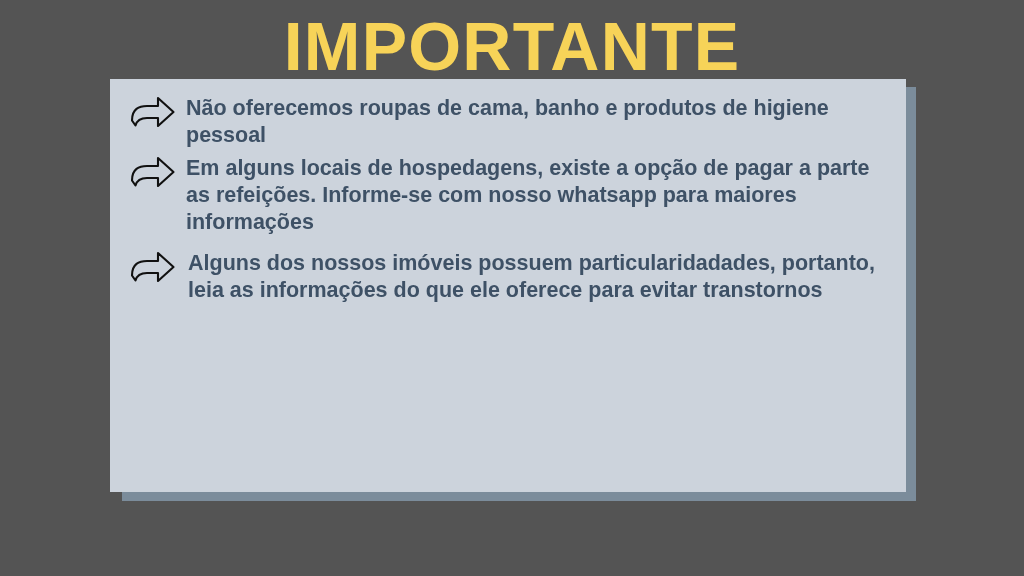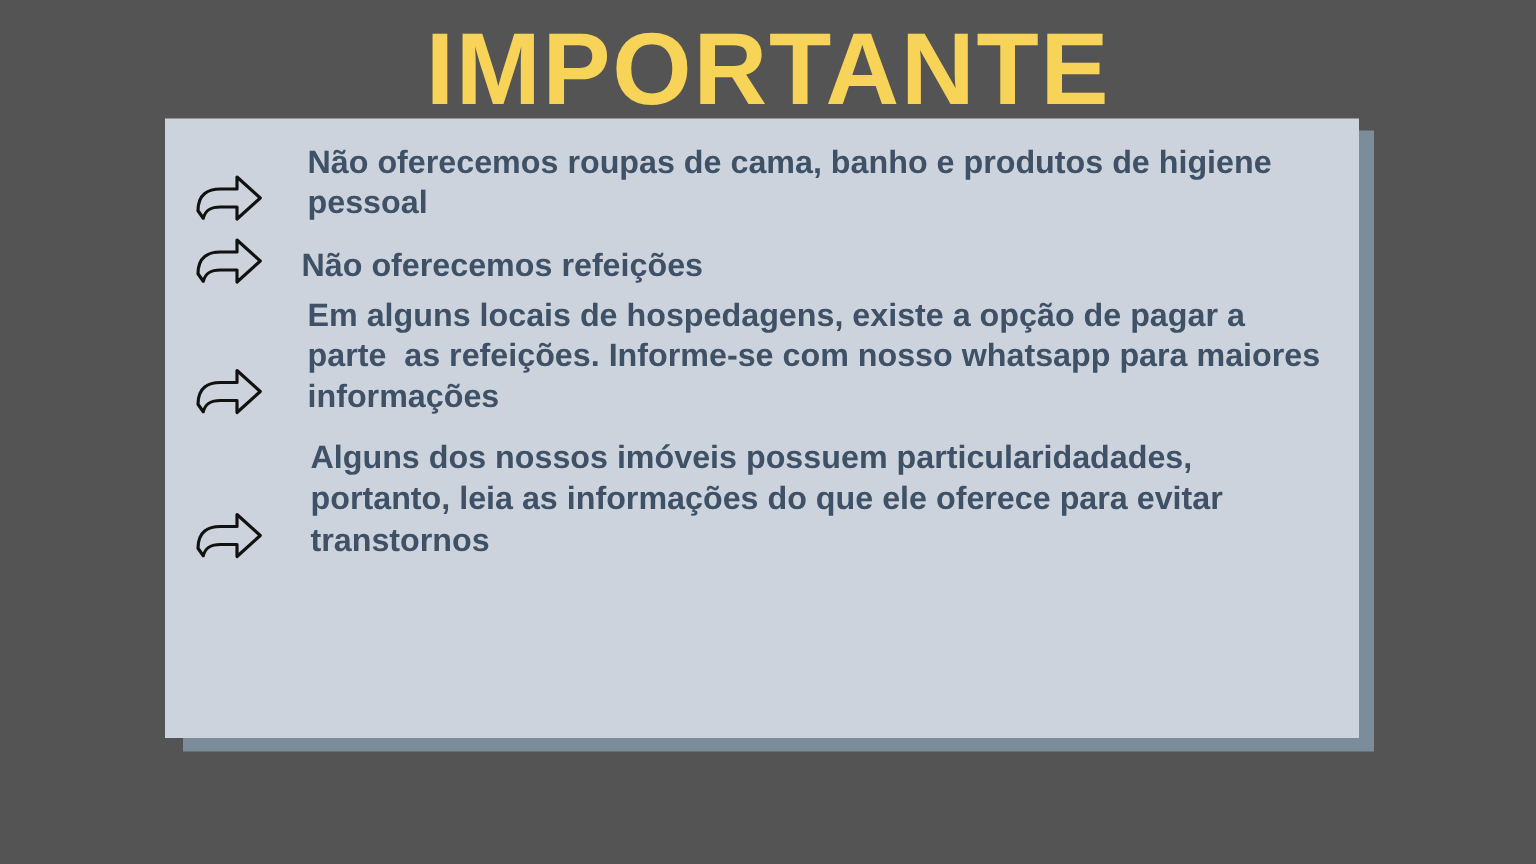--- a/index.html
+++ b/index.html
@@ -51,23 +51,22 @@
     padding: 14px 18px 10px 18px;
   }
   #bullet-list {
     position: relative;
     width: 100%;
     height: 100%;
   }
   .bullet {
     position: relative;
     display: flex;
-    align-items: flex-end;
+    align-items: flex-start;
     margin-bottom: 6px;
-    gap: 19px;
   }
   .bullet-icon {
     flex: 0 0 auto;
     width: 48px;
     height: 34px;
     margin-right: 6px;
   }
   .bullet-icon svg {
     display: block;
     width: 48px;
@@ -106,28 +105,20 @@
       <div class="bullet" id="bullet-0">
         <span class="bullet-icon">
           <svg viewBox="0 0 48 34" xmlns="http://www.w3.org/2000/svg">
             <path d="M4 25.5 C4 14 11 11 19 11 L30 11 L30 3 L45.5 17 L30 31 L30 23 L19 23 C12.5 23 9 25 7.5 30.5 Z" fill="none" stroke="#111111" stroke-width="2.1" stroke-linejoin="round"></path>
           </svg>
         </span>
         <span class="bullet-text">Não oferecemos roupas de cama, banho e produtos de higiene pessoal</span>
       </div>
 
 
-      <div class="bullet" id="bullet-2">
-        <span class="bullet-icon">
-          <svg viewBox="0 0 48 34" xmlns="http://www.w3.org/2000/svg">
-            <path d="M4 25.5 C4 14 11 11 19 11 L30 11 L30 3 L45.5 17 L30 31 L30 23 L19 23 C12.5 23 9 25 7.5 30.5 Z" fill="none" stroke="#111111" stroke-width="2.1" stroke-linejoin="round"></path>
-          </svg>
-        </span>
-        <span class="bullet-text">Não oferecemos refeições</span>
-      </div>
 
       <div class="bullet" id="bullet-3">
         <span class="bullet-icon">
           <svg viewBox="0 0 48 34" xmlns="http://www.w3.org/2000/svg">
             <path d="M4 25.5 C4 14 11 11 19 11 L30 11 L30 3 L45.5 17 L30 31 L30 23 L19 23 C12.5 23 9 25 7.5 30.5 Z" fill="none" stroke="#111111" stroke-width="2.1" stroke-linejoin="round"></path>
           </svg>
         </span>
         <span class="bullet-text">Em alguns locais de hospedagens, existe a opção de pagar a parte  as refeições. Informe-se com nosso whatsapp para maiores informações</span>
       </div>
 

